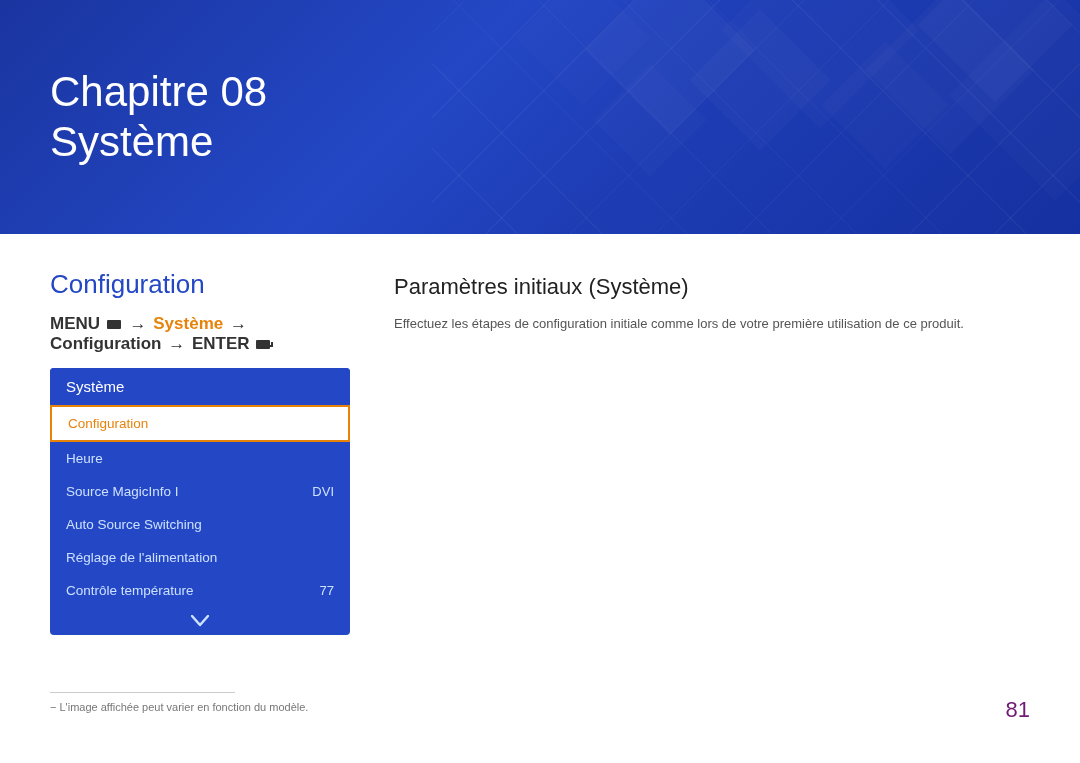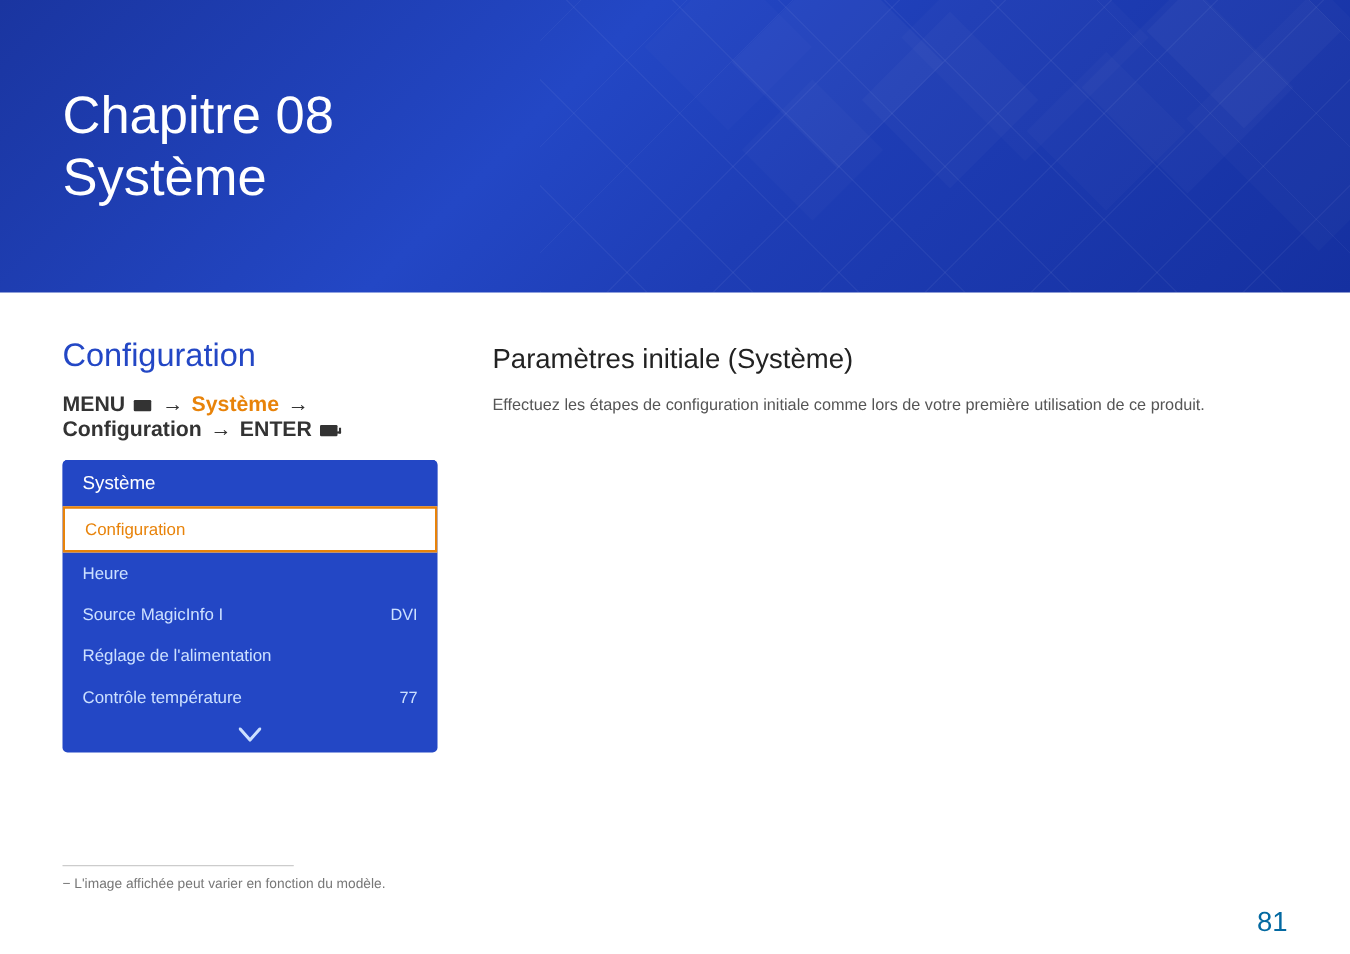--- a/index.html
+++ b/index.html
@@ -185,24 +185,24 @@
     }
 
     .footer-text {
       font-size: 11px;
       color: #777;
     }
 
     
     .page-number {
       position: absolute;
-      bottom: 12px;
+      bottom: 40px;
       right: 50px;
       font-size: 22px;
-      color: #0369a1;
+      color: #701a75;
       font-weight: 300;
     }
   </style>
 </head>
 <body>
 
 <div class="header-banner">
   <div class="diamond-overlay">
     <div class="diamond-shape" style="width:120px;height:120px;top:10px;right:380px;opacity:0.5;"></div>
     <div class="diamond-shape" style="width:100px;height:100px;top:50px;right:300px;opacity:0.4;"></div>
@@ -247,38 +247,41 @@
         <span>Configuration</span>
       </div>
       <div class="menu-item">
         <span>Heure</span>
       </div>
       <div class="menu-item">
         <span>Source MagicInfo I</span>
         <span class="value">DVI</span>
       </div>
       <div class="menu-item">
+        <span>Auto Source Switching</span>
+      </div>
+      <div class="menu-item">
         <span>Réglage de l'alimentation</span>
       </div>
       <div class="menu-item">
         <span>Contrôle température</span>
         <span class="value">77</span>
       </div>
 
       <div class="menu-chevron">
         <svg width="18" height="12" viewBox="0 0 18 12" fill="none">
           <path d="M1 1L9 10L17 1" stroke="#cce0ff" stroke-width="2.5" stroke-linecap="round" stroke-linejoin="round"></path>
         </svg>
       </div>
     </div>
 
   </div>
 
   <div class="right-column">
-    <div class="content-title">Paramètres initiale (Système)</div>
+    <div class="content-title">Paramètres initiaux (Système)</div>
     <div class="content-desc">Effectuez les étapes de configuration initiale comme lors de votre première utilisation de ce produit.</div>
   </div>
 
 </div>
 
 <div class="footer-note">
   <div class="footer-line"></div>
   <div class="footer-text">− L'image affichée peut varier en fonction du modèle.</div>
 </div>
 

